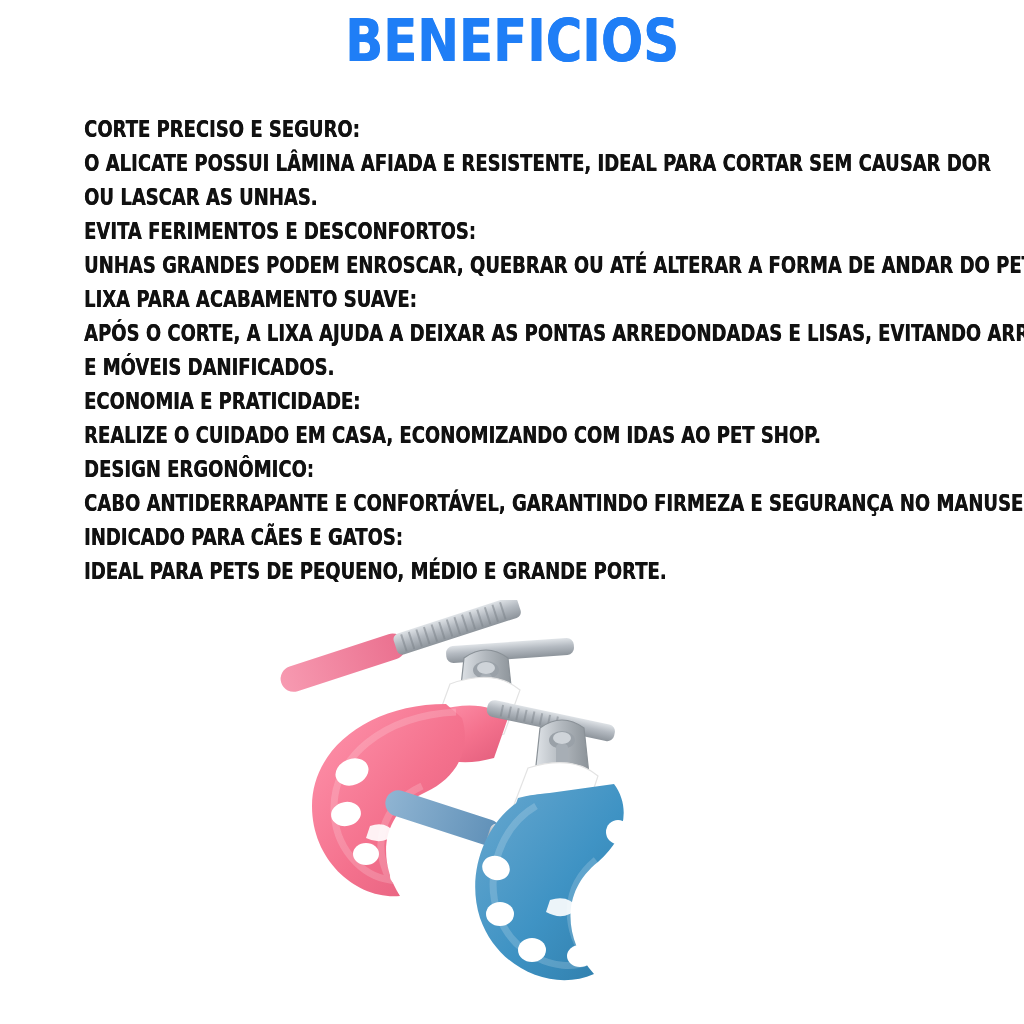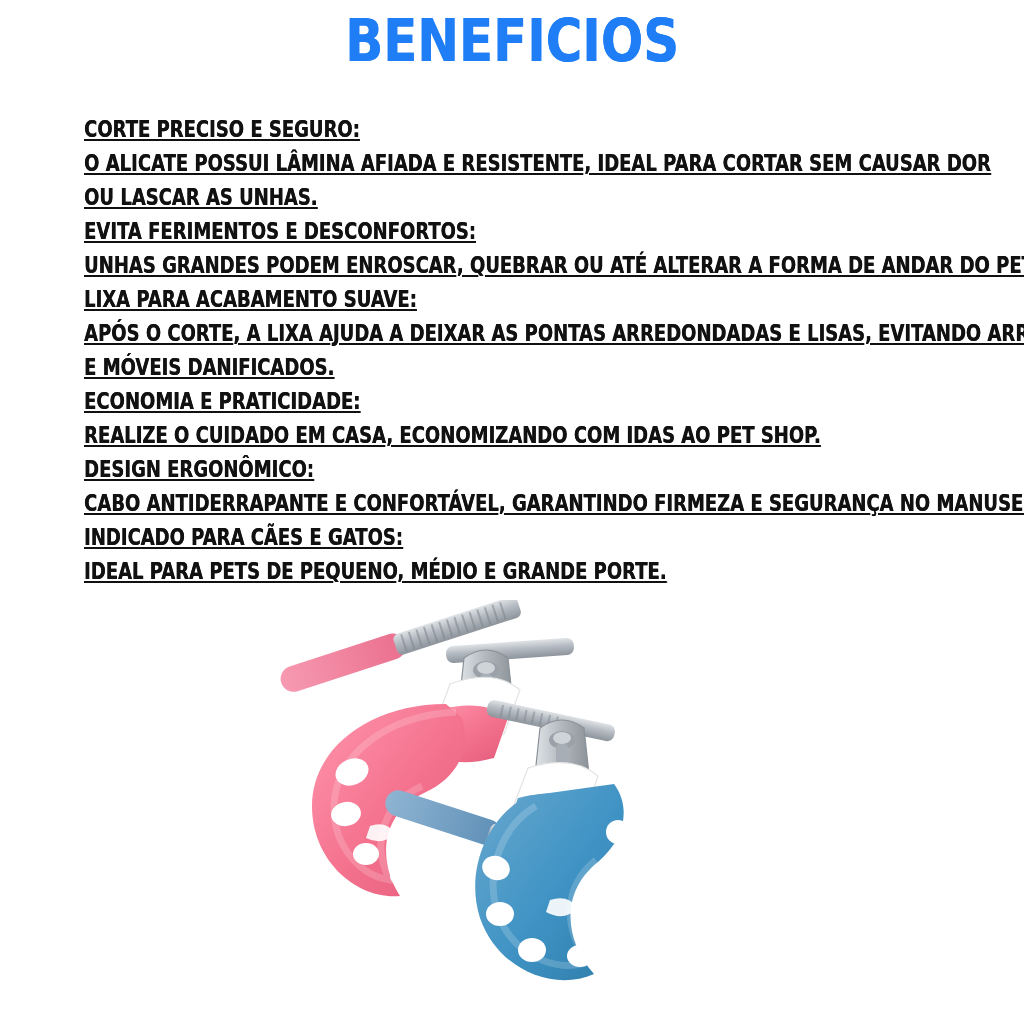--- a/index.html
+++ b/index.html
@@ -38,21 +38,20 @@
     text-shadow: 0.5px 0 0 #1f7ef6;
   }
 
   
   .benefits {
     position: absolute;
     top: 112px;
     left: 84px;
     width: 860px;
     color: #111111;
-    text-decoration: underline;
   }
   .benefits .line {
     font-family: "DejaVu Sans", sans-serif;
     font-weight: bold;
     font-size: 22.5px;
     line-height: 34px;
     letter-spacing: 0px;
     white-space: nowrap;
     transform: scaleX(0.80);
     transform-origin: left center;

